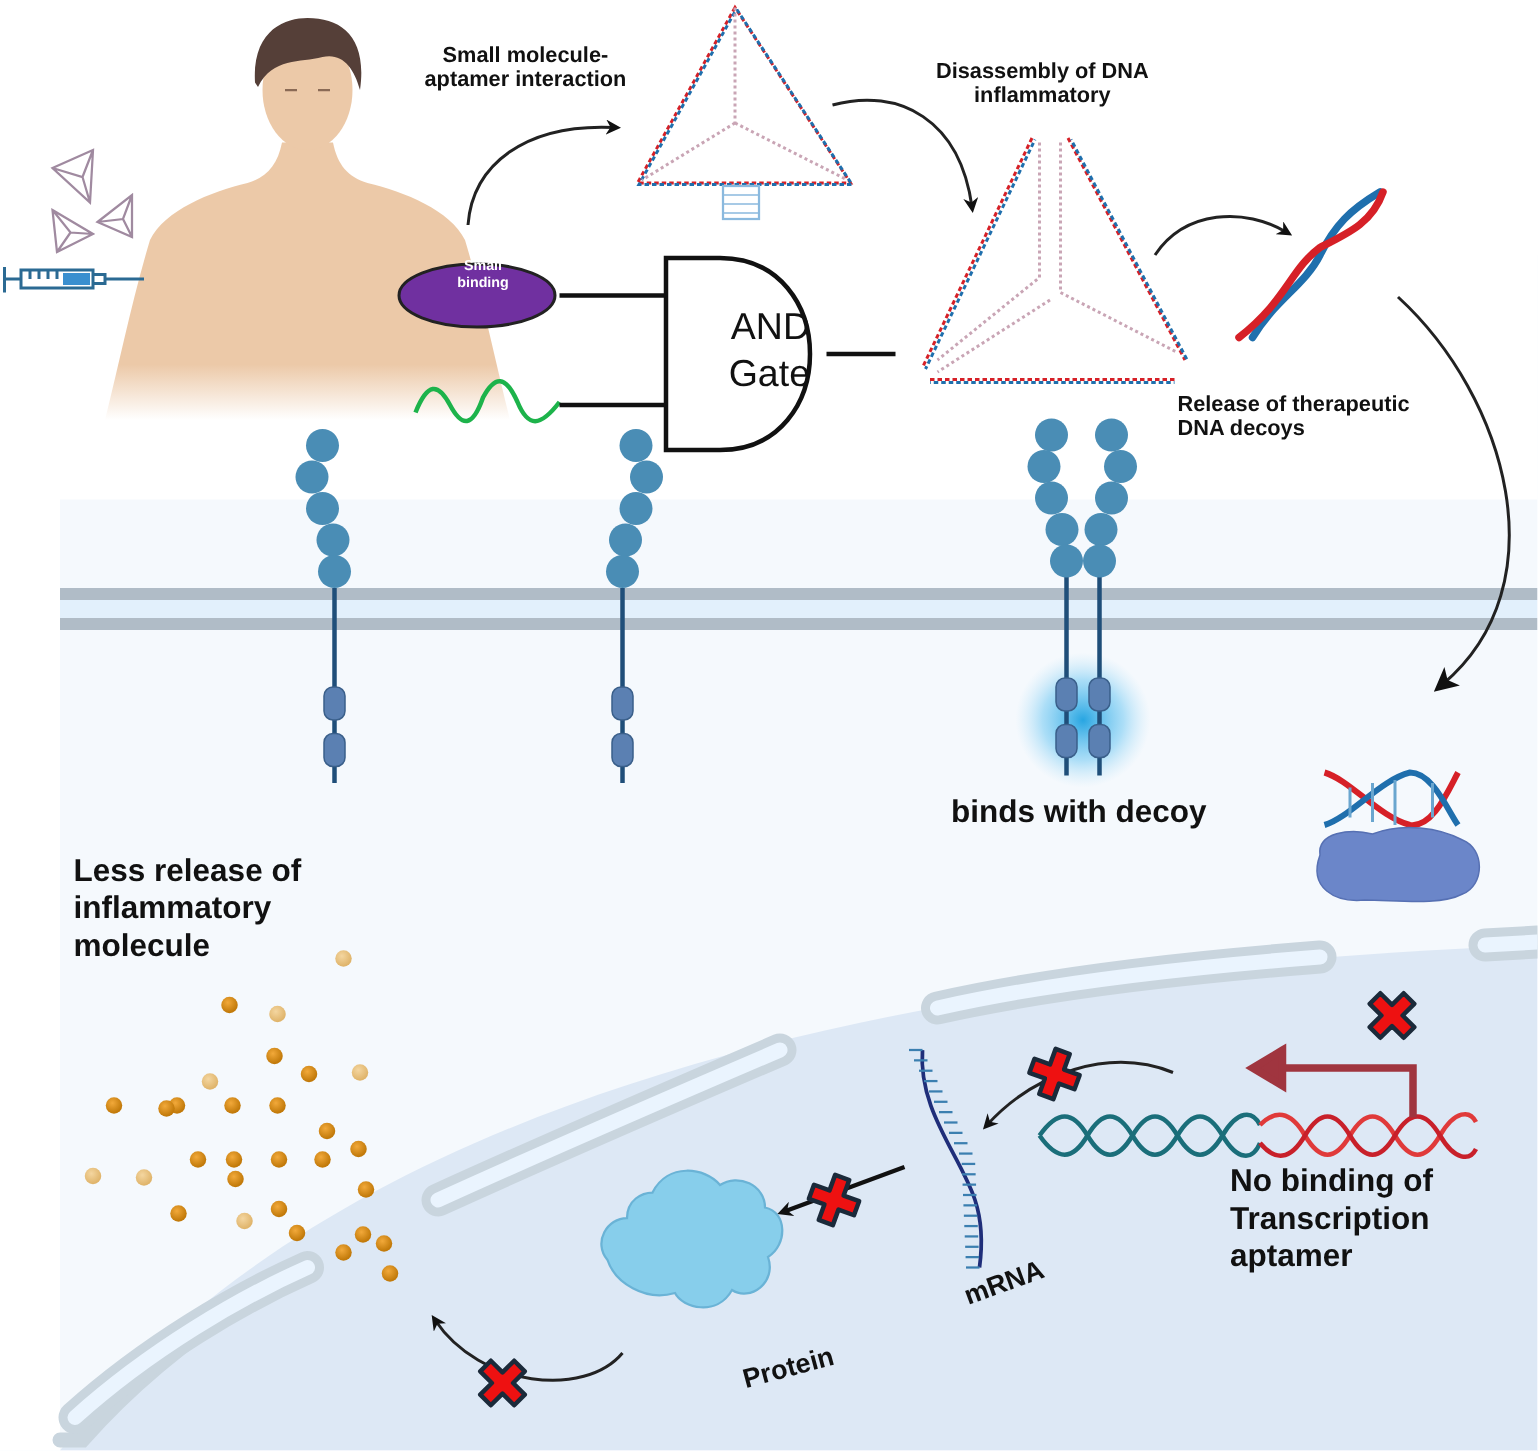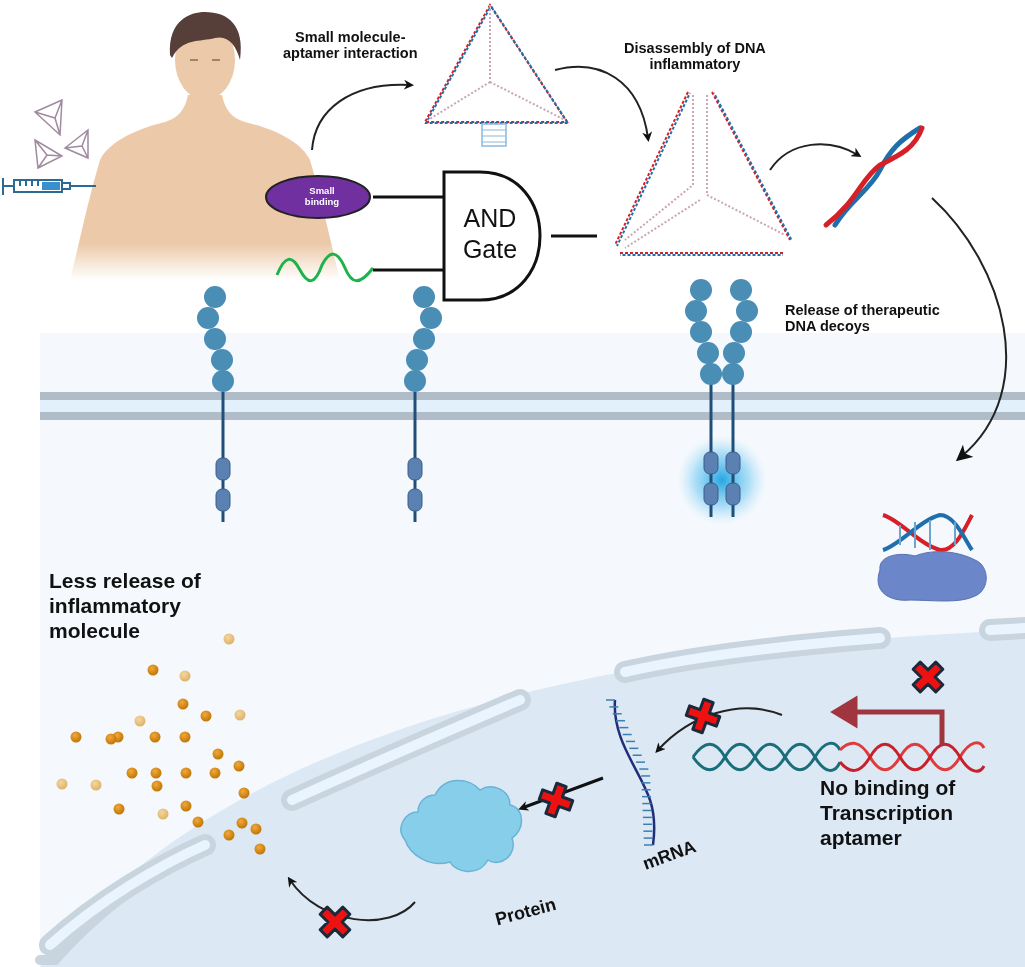--- a/index.html
+++ b/index.html
@@ -266,39 +266,40 @@
 </svg>
 
 <div class="lbl lbl-sm" style="left:283px;top:29px;text-align:center;">
   <div>Small molecule-</div>
   <div>aptamer interaction</div>
 </div>
 <div class="lbl lbl-sm" style="left:624px;top:40px;text-align:center;">
   <div>Disassembly of DNA</div>
   <div>inflammatory</div>
 </div>
-<div class="lbl lbl-sm" style="left:785px;top:262px;margin-top:40px;">
+<div class="lbl lbl-sm" style="left:785px;top:262px;">
   <div>Release of therapeutic</div>
   <div>DNA decoys</div>
 </div>
 <div class="lbl lbl-lg" style="left:634px;top:529px;">
+  <div>binds with decoy</div>
 </div>
 <div class="lbl lbl-lg" style="left:49px;top:568px;">
   <div>Less release of</div>
   <div>inflammatory</div>
   <div>molecule</div>
 </div>
 <div class="lbl lbl-lg" style="left:820px;top:775px;">
   <div>No binding of</div>
   <div>Transcription</div>
   <div>aptamer</div>
 </div>
 <div class="lbl" style="left:640px;top:855px;font-size:18px;transform:rotate(-20deg);transform-origin:left top;">mRNA</div>
 <div class="lbl" style="left:493px;top:910px;font-size:18px;transform:rotate(-15deg);transform-origin:left top;">Protein</div>
 
-<div class="gate-text" style="left:440px;top:203px;width:100px;">
+<div class="gate-text" style="left:440px;top:203px;width:100px;text-align:right;">
   <div>AND</div>
   <div>Gate</div>
 </div>
-<div class="mol-text" style="left:268px;top:185px;width:108px;">
+<div class="mol-text" style="left:268px;top:172px;width:108px;">
   <div>Small</div>
   <div>binding</div>
 </div>
 
 </body></html>

